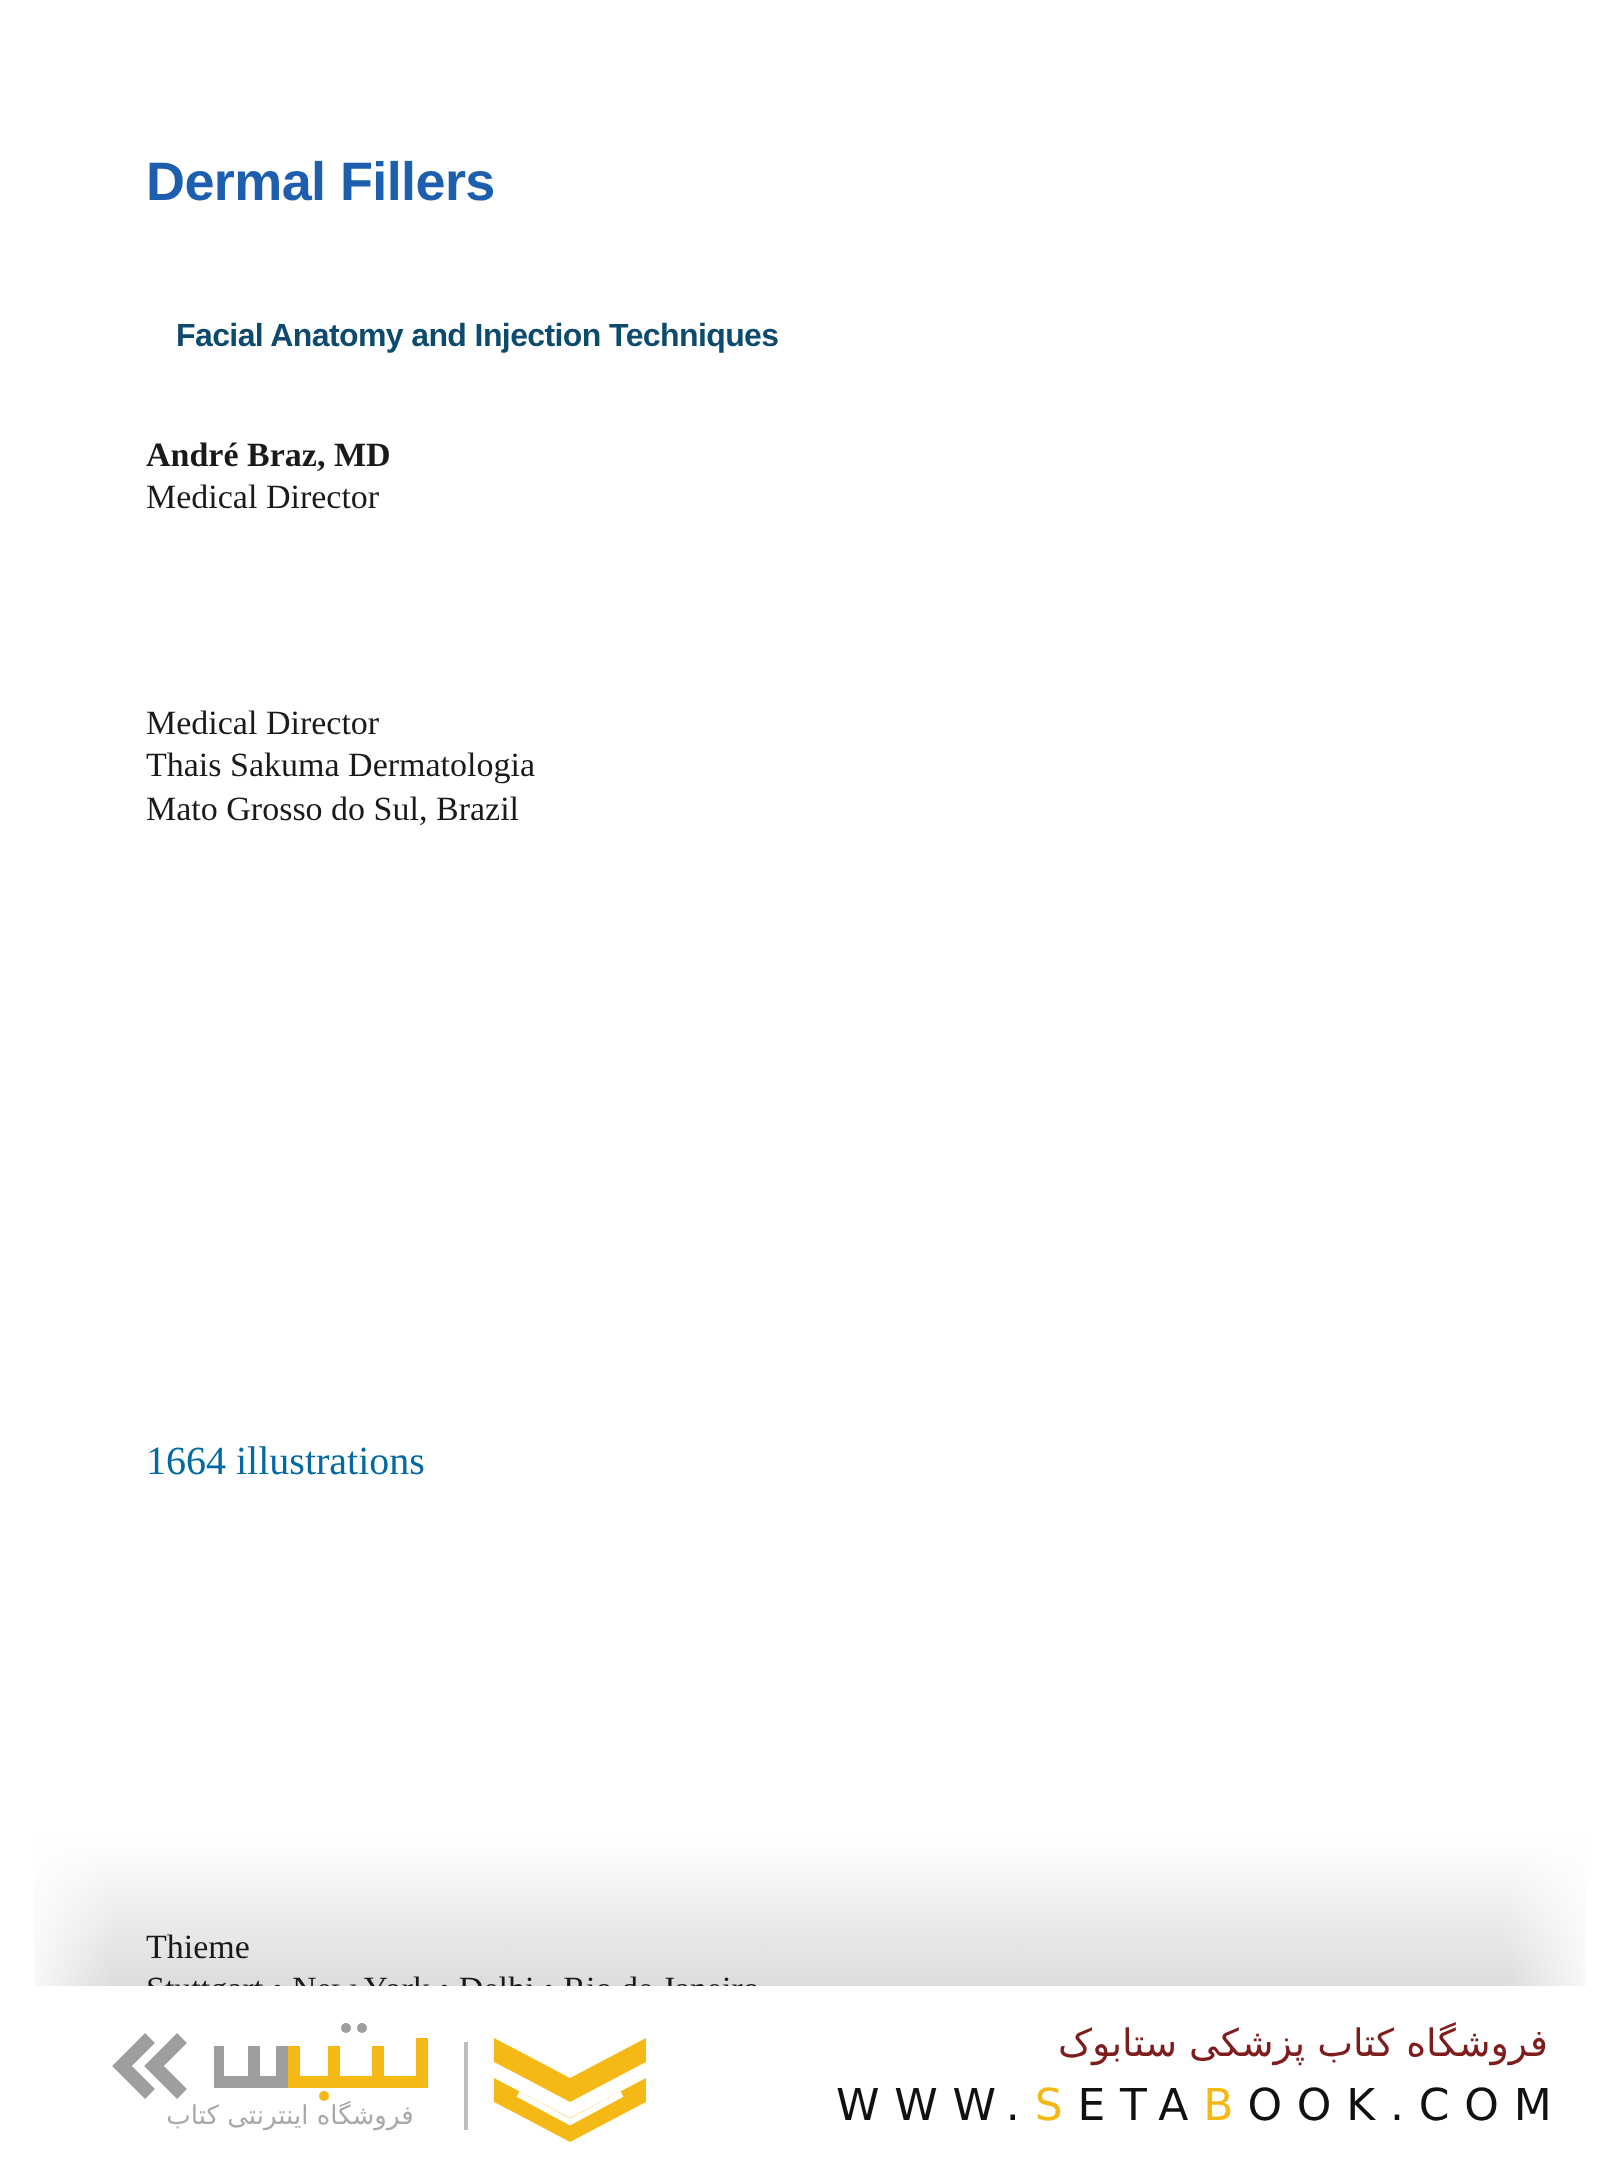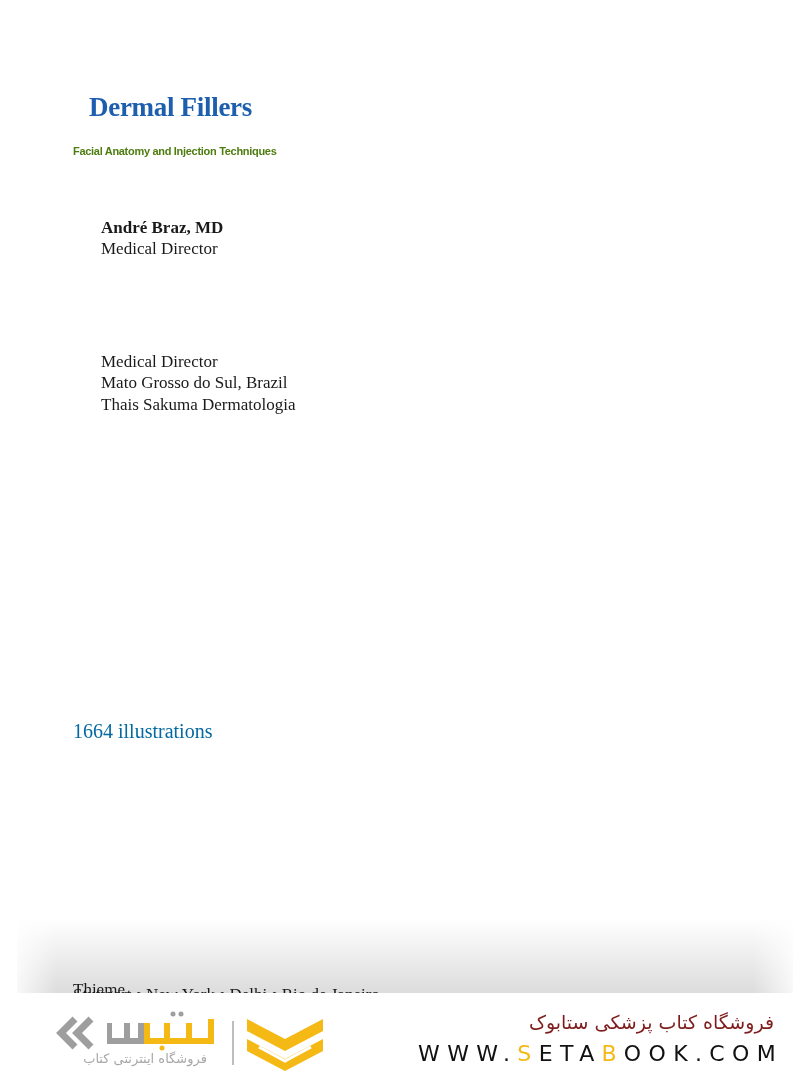--- a/index.html
+++ b/index.html
@@ -2,52 +2,52 @@
 <html><head>
   <meta charset="utf-8">
   <style>
     html, body { margin: 0; padding: 0; }
     body {
       width: 810px; height: 1080px; background: #ffffff; position: relative; overflow: hidden;
       font-family: "DejaVu Serif", serif; color: #1a1a1a;
     }
     .page-title {
       position: absolute; left: 73px; top: 76px;
-      font-family: Liberation Serif, serif; font-weight: bold;
-      font-size: 27px; color: #1d5fae; letter-spacing: -0.3px; margin: 16px;
+      font-family: Liberation Sans, sans-serif; font-weight: bold;
+      font-size: 27px; color: #1d5fae; letter-spacing: -0.3px; margin: 0;
     }
     .page-subtitle {
       position: absolute; left: 73px; top: 145px;
       font-family: "Liberation Sans", sans-serif; font-weight: bold;
-      font-size: 11px; color: #4d7c0f; letter-spacing: -0.3px; margin: 0;
+      font-size: 16px; color: #0c4a6e; letter-spacing: -0.3px; margin: 15px;
     }
     .author-block {
       position: absolute; left: 73px;
-      font-family: "Liberation Serif", serif; font-size: 17px; line-height: 21.3px; color: #1a1a1a; margin-left: 28px;
+      font-family: "Liberation Serif", serif; font-size: 17px; line-height: 21.3px; color: #1a1a1a;
     }
     .author-block .name { font-weight: bold; }
     .author-1 { top: 217px; }
     .author-2 { top: 351px; }
     .illustrations {
       position: absolute; left: 73px; top: 720px;
       font-family: "Liberation Serif", serif; font-size: 20px; color: #0369a1;
     }
     .publisher-band {
       position: absolute; left: 17px; top: 918px; width: 776px; height: 75px;
       background: linear-gradient(to bottom, #ffffff 0%, #ececec 55%, #dcdcdc 100%);
       overflow: hidden;
     }
     .publisher-band::before, .publisher-band::after {
       content: ""; position: absolute; top: 0; bottom: 0; width: 40px;
     }
     .publisher-band::before { left: 0; background: linear-gradient(to right, rgba(255,255,255,0.8), rgba(255,255,255,0)); }
     .publisher-band::after { right: 0; background: linear-gradient(to left, rgba(255,255,255,0.8), rgba(255,255,255,0)); }
     .publisher-name {
       position: absolute; left: 56px; top: 46px;
-      font-family: "Liberation Serif", serif; font-size: 17px; color: #1a1a1a; margin-top: 16px;
+      font-family: "Liberation Serif", serif; font-size: 17px; color: #1a1a1a;
     }
     .publisher-cities {
       position: absolute; left: 56px; top: 67px;
       font-family: "Liberation Serif", serif; font-size: 17px; color: #1a1a1a; white-space: nowrap;
     }
     .watermark-bar {
       position: absolute; left: 0; top: 993px; width: 810px; height: 87px; background: #ffffff;
     }
     .logo-area { position: absolute; left: 55px; top: 18px; width: 270px; height: 60px; }
     .logo-chevrons { position: absolute; left: 0; top: 4px; }
@@ -74,22 +74,22 @@
 <h1 class="page-title">Dermal Fillers</h1>
 <h2 class="page-subtitle">Facial Anatomy and Injection Techniques</h2>
 
 <div class="author-block author-1">
   <div class="name">André Braz, MD</div>
   <div>Medical Director</div>
 </div>
 
 <div class="author-block author-2">
   <div>Medical Director</div>
+  <div>Thais Sakuma Dermatologia</div>
   <div>Mato Grosso do Sul, Brazil</div>
-  <div>Thais Sakuma Dermatologia</div>
 </div>
 
 <div class="illustrations">1664 illustrations</div>
 
 <div class="publisher-band">
   <div class="publisher-name">Thieme</div>
   <div class="publisher-cities">Stuttgart • New York • Delhi • Rio de Janeiro</div>
 </div>
 
 <div class="watermark-bar">

